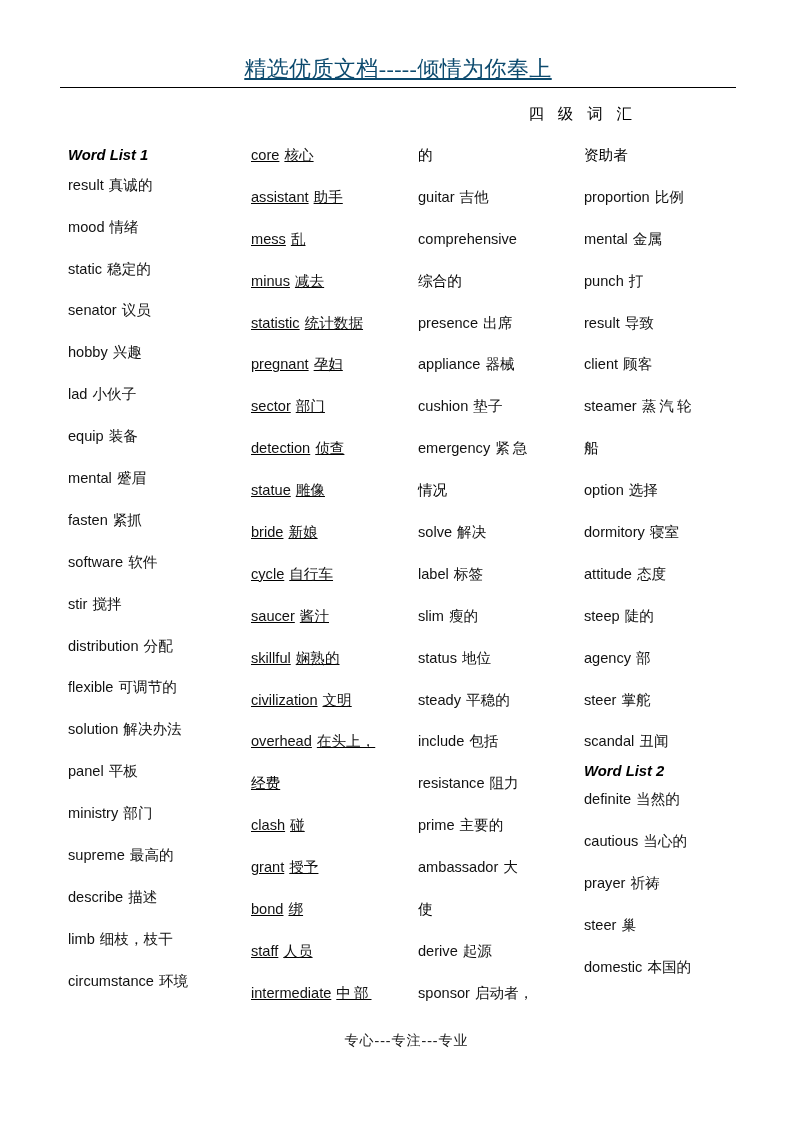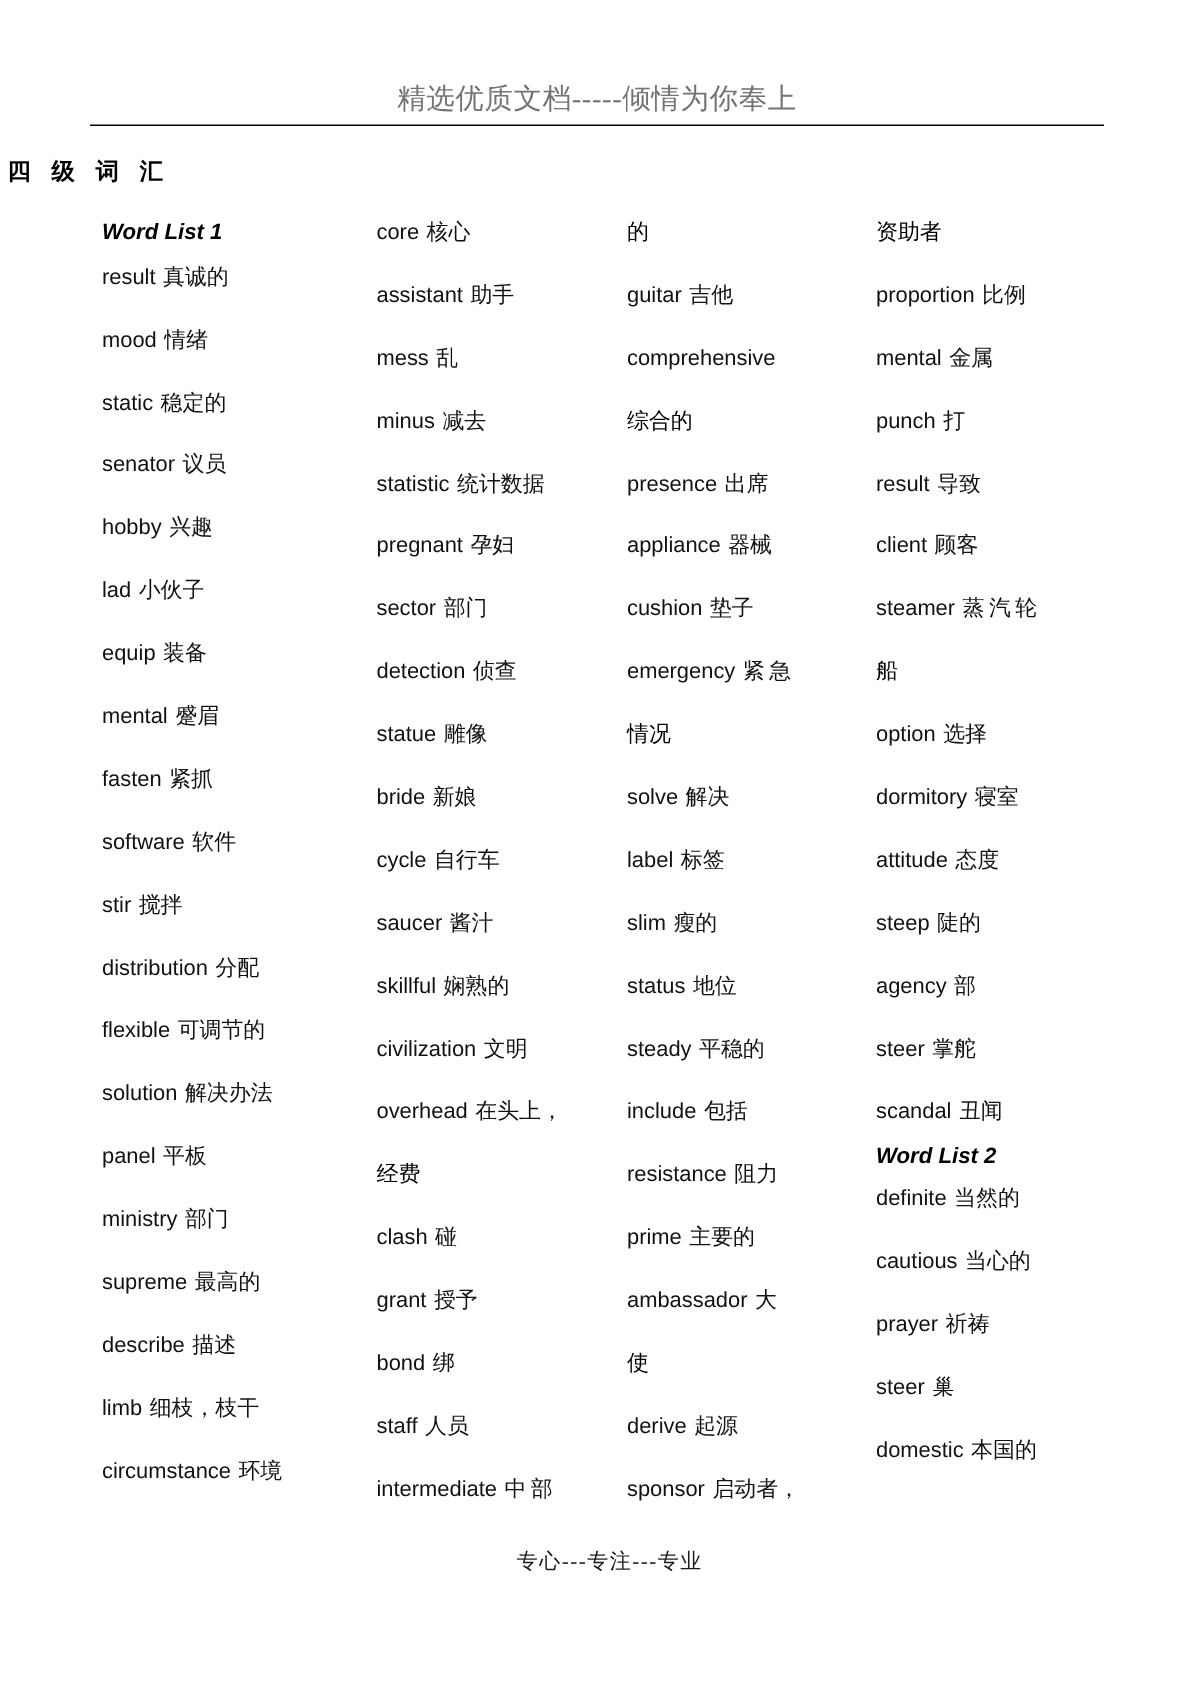--- a/index.html
+++ b/index.html
@@ -27,61 +27,62 @@
   
   .header-zone {
     position: absolute;
     left: 60px;
     top: 55px;
     width: 676px;
     text-align: center;
   }
   .header-text {
     font-family: "Liberation Serif", serif;
-    font-size: 19px;
+    font-size: 22px;
     letter-spacing: 0.4px;
-    color: #737373;
+    color: #0c4a6e;
     line-height: 1.3;
     white-space: nowrap;
+    text-decoration: underline;
   }
   .header-rule {
     margin-top: 3px;
     border: 0;
     border-top: 1.6px solid #000;
     width: 100%;
   }
 
   
   .doc-title {
     position: absolute;
     left: 0;
     top: 104px;
     width: 637px;
-    text-align: left;
-    font-family: "Liberation Serif", serif;
-    font-weight: bold;
+    text-align: right;
+    font-family: "Liberation Serif", serif;
+    font-weight: normal;
     font-size: 15.5px;
     letter-spacing: 5px;
     text-indent: 5px;
   }
 
   
   .columns {
     position: absolute;
     left: 0;
     top: 148px;
     width: 793px;
     height: 860px;
   }
   .col {
     position: absolute;
     top: 0;
   }
   .col-1 { left: 68px;  width: 182px; }
-  .col-2 { left: 251px; width: 166px; }
+  .col-2 { left: 251px; width: 166px; text-decoration: underline; }
   .col-3 { left: 418px; width: 165px; }
   .col-4 { left: 584px; width: 170px; }
 
   .entry {
     font-size: 14.6px;
     line-height: 1.0;
     color: #111;
     margin-bottom: 27.3px;
     white-space: nowrap;
   }

